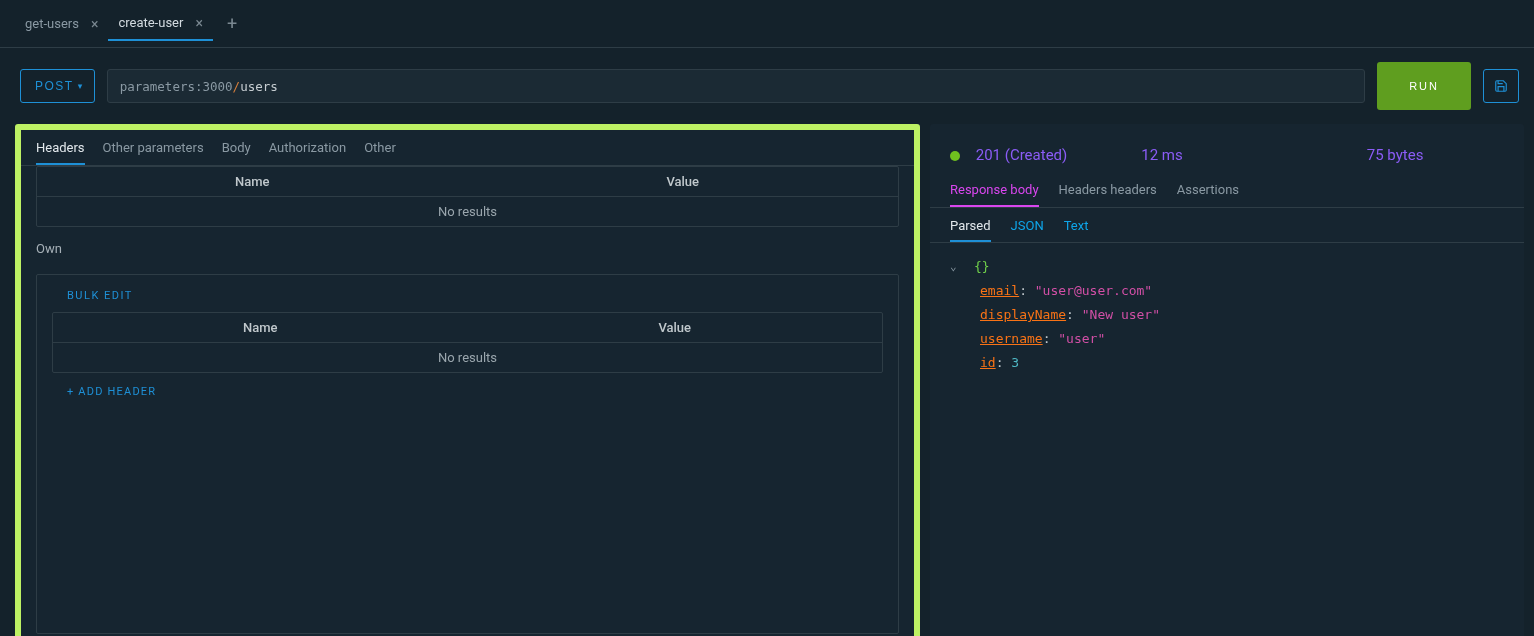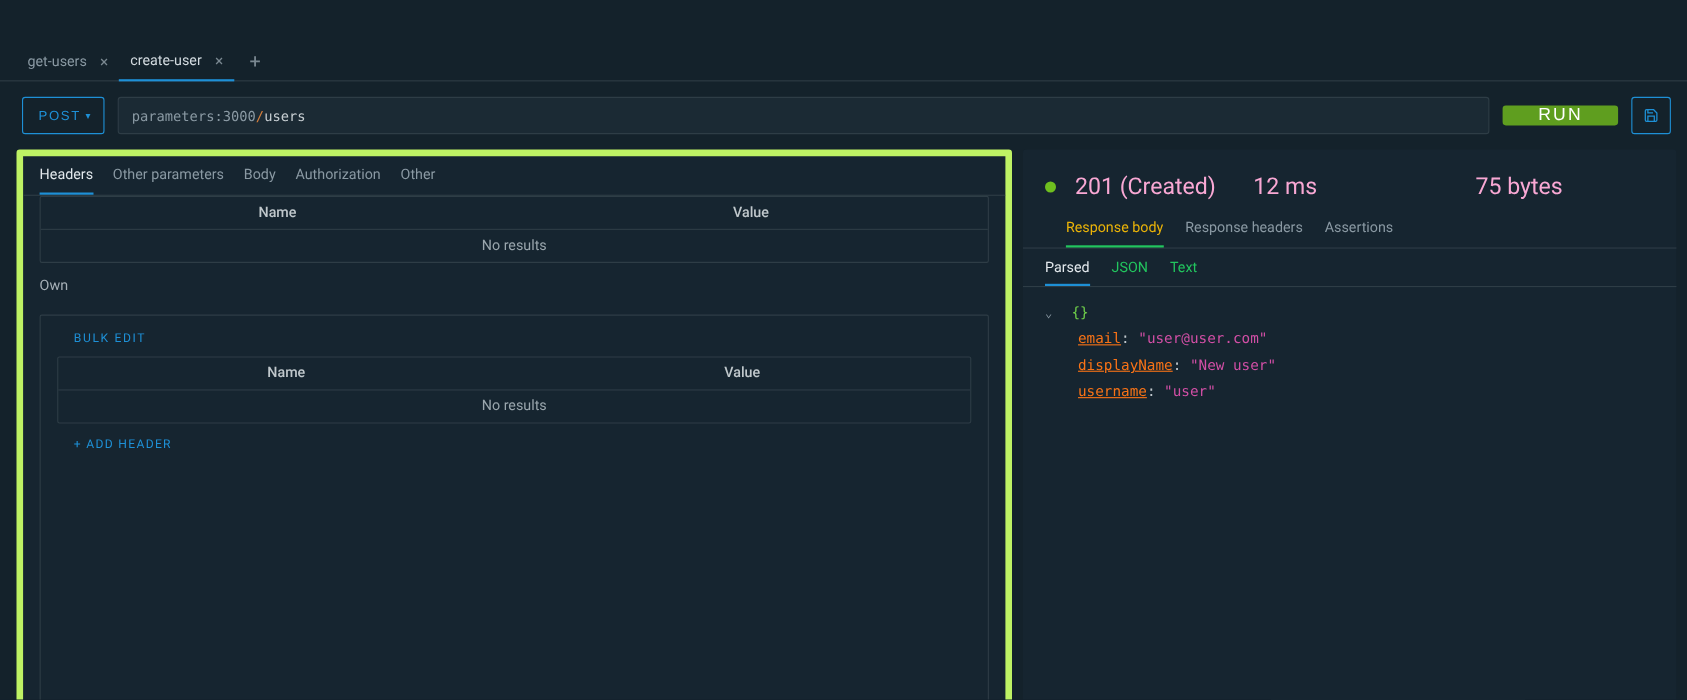--- a/index.html
+++ b/index.html
@@ -8,24 +8,23 @@
     color: #c0c8cc;
     font-family: -apple-system, BlinkMacSystemFont, "Segoe UI", Roboto, sans-serif;
     font-size: 13px;
     width: 1534px;
     height: 636px;
     overflow: hidden;
   }
   .tabs-bar {
     display: flex;
     align-items: center;
-    height: 34px;
+    height: 48px;
     border-bottom: 1px solid #2e3d46;
     padding-left: 15px;
-    margin-top: 40px;
   }
   .tab {
     display: flex;
     align-items: center;
     padding: 0 6px 0 10px;
     height: 34px;
     color: #8a99a3;
     cursor: pointer;
     gap: 8px;
   }
@@ -78,24 +77,24 @@
     font-size: 12.5px;
     color:#8a99a3;
   }
   .url-slash { color: #d67f3c; }
   .url-path { color: #c7ced2; }
   .run-btn {
     background: #5f9e1f;
     color: #fff;
     border: none;
     border-radius: 3px;
-    height: 18px;
+    height: 48px;
     padding: 0 32px;
     letter-spacing: 2px;
-    font-size: 16px;
+    font-size: 11px;
     font-weight: 500;
     cursor: pointer;
   }
   .save-btn {
     height: 34px;
     width: 36px;
     border: 1px solid #1e90d6;
     background: transparent;
     border-radius: 3px;
     color: #1e90d6;
@@ -189,57 +188,56 @@
     font-size: 11px;
     letter-spacing: 1.2px;
     padding: 12px 15px 12px 30px;
     cursor: pointer;
   }
   
   .status-row {
     display: flex;
     align-items: center;
     padding: 22px 20px 18px 20px;
-    gap: 34px;
-    font-size: 21px;
-    color:#f9a8d4;
+    gap: 74px;
+    font-size: 15px;
+    color:#8b5cf6;
   }
   .status-dot {
     width:10px;height:10px;border-radius:50%;
     background:#6fbf1f;
     display:inline-block;
     margin-right:12px;
     vertical-align:middle;
   }
   .resp-tabs {
     display:flex;
     gap:20px;
     padding: 0 20px;
     border-bottom:1px solid #2e3d46;
   }
   .resp-tab {
     padding-bottom:8px;
     color:#8a99a3;
     cursor:pointer;
   }
   .resp-tab.active {
-    color:#eab308;
-    border-bottom:2px solid #22c55e;
-    margin-left:19px;
+    color:#d946ef;
+    border-bottom:2px solid #d946ef;
   }
   .view-tabs {
     display:flex;
     gap:20px;
     padding: 10px 20px 0 20px;
     border-bottom:1px solid #2e3d46;
     text-align:right;
   }
   .view-tab {
     padding-bottom:7px;
-    color:#22c55e;
+    color:#0ea5e9;
     cursor:pointer;
     font-size:13px;
   }
   .view-tab.active {
     color:#e2e8ec;
     border-bottom:2px solid #1e90d6;
   }
   .json-body {
     padding: 12px 20px;
     font-family: ui-monospace, Menlo, Consolas, monospace;
@@ -338,35 +336,36 @@
         <span class="status-dot"></span>
         <span>201</span>
         <span>(Created)</span>
       </div>
       <div>12 ms</div>
       <div style="margin-left:110px">75 bytes</div>
     </div>
 
     <div class="resp-tabs">
       <div class="resp-tab active">Response body</div>
-      <div class="resp-tab">Response headers</div>
+      <div class="resp-tab">Headers headers</div>
       <div class="resp-tab">Assertions</div>
     </div>
 
     <div class="view-tabs">
       <div class="view-tab active">Parsed</div>
       <div class="view-tab">JSON</div>
       <div class="view-tab">Text</div>
     </div>
 
     <div class="json-body">
       <div class="json-row">
         <span class="chevron">⌄</span>
         <span class="brace">{}</span>
       </div>
       <div class="indent">
         <div><span class="jkey">email</span><span class="colon">: </span><span class="jstr">"user@user.com"</span></div>
         <div><span class="jkey">displayName</span><span class="colon">: </span><span class="jstr">"New user"</span></div>
         <div><span class="jkey">username</span><span class="colon">: </span><span class="jstr">"user"</span></div>
+        <div><span class="jkey">id</span><span class="colon">: </span><span class="jnum">3</span></div>
       </div>
     </div>
   </div>
 </div>
 
 </body></html>

